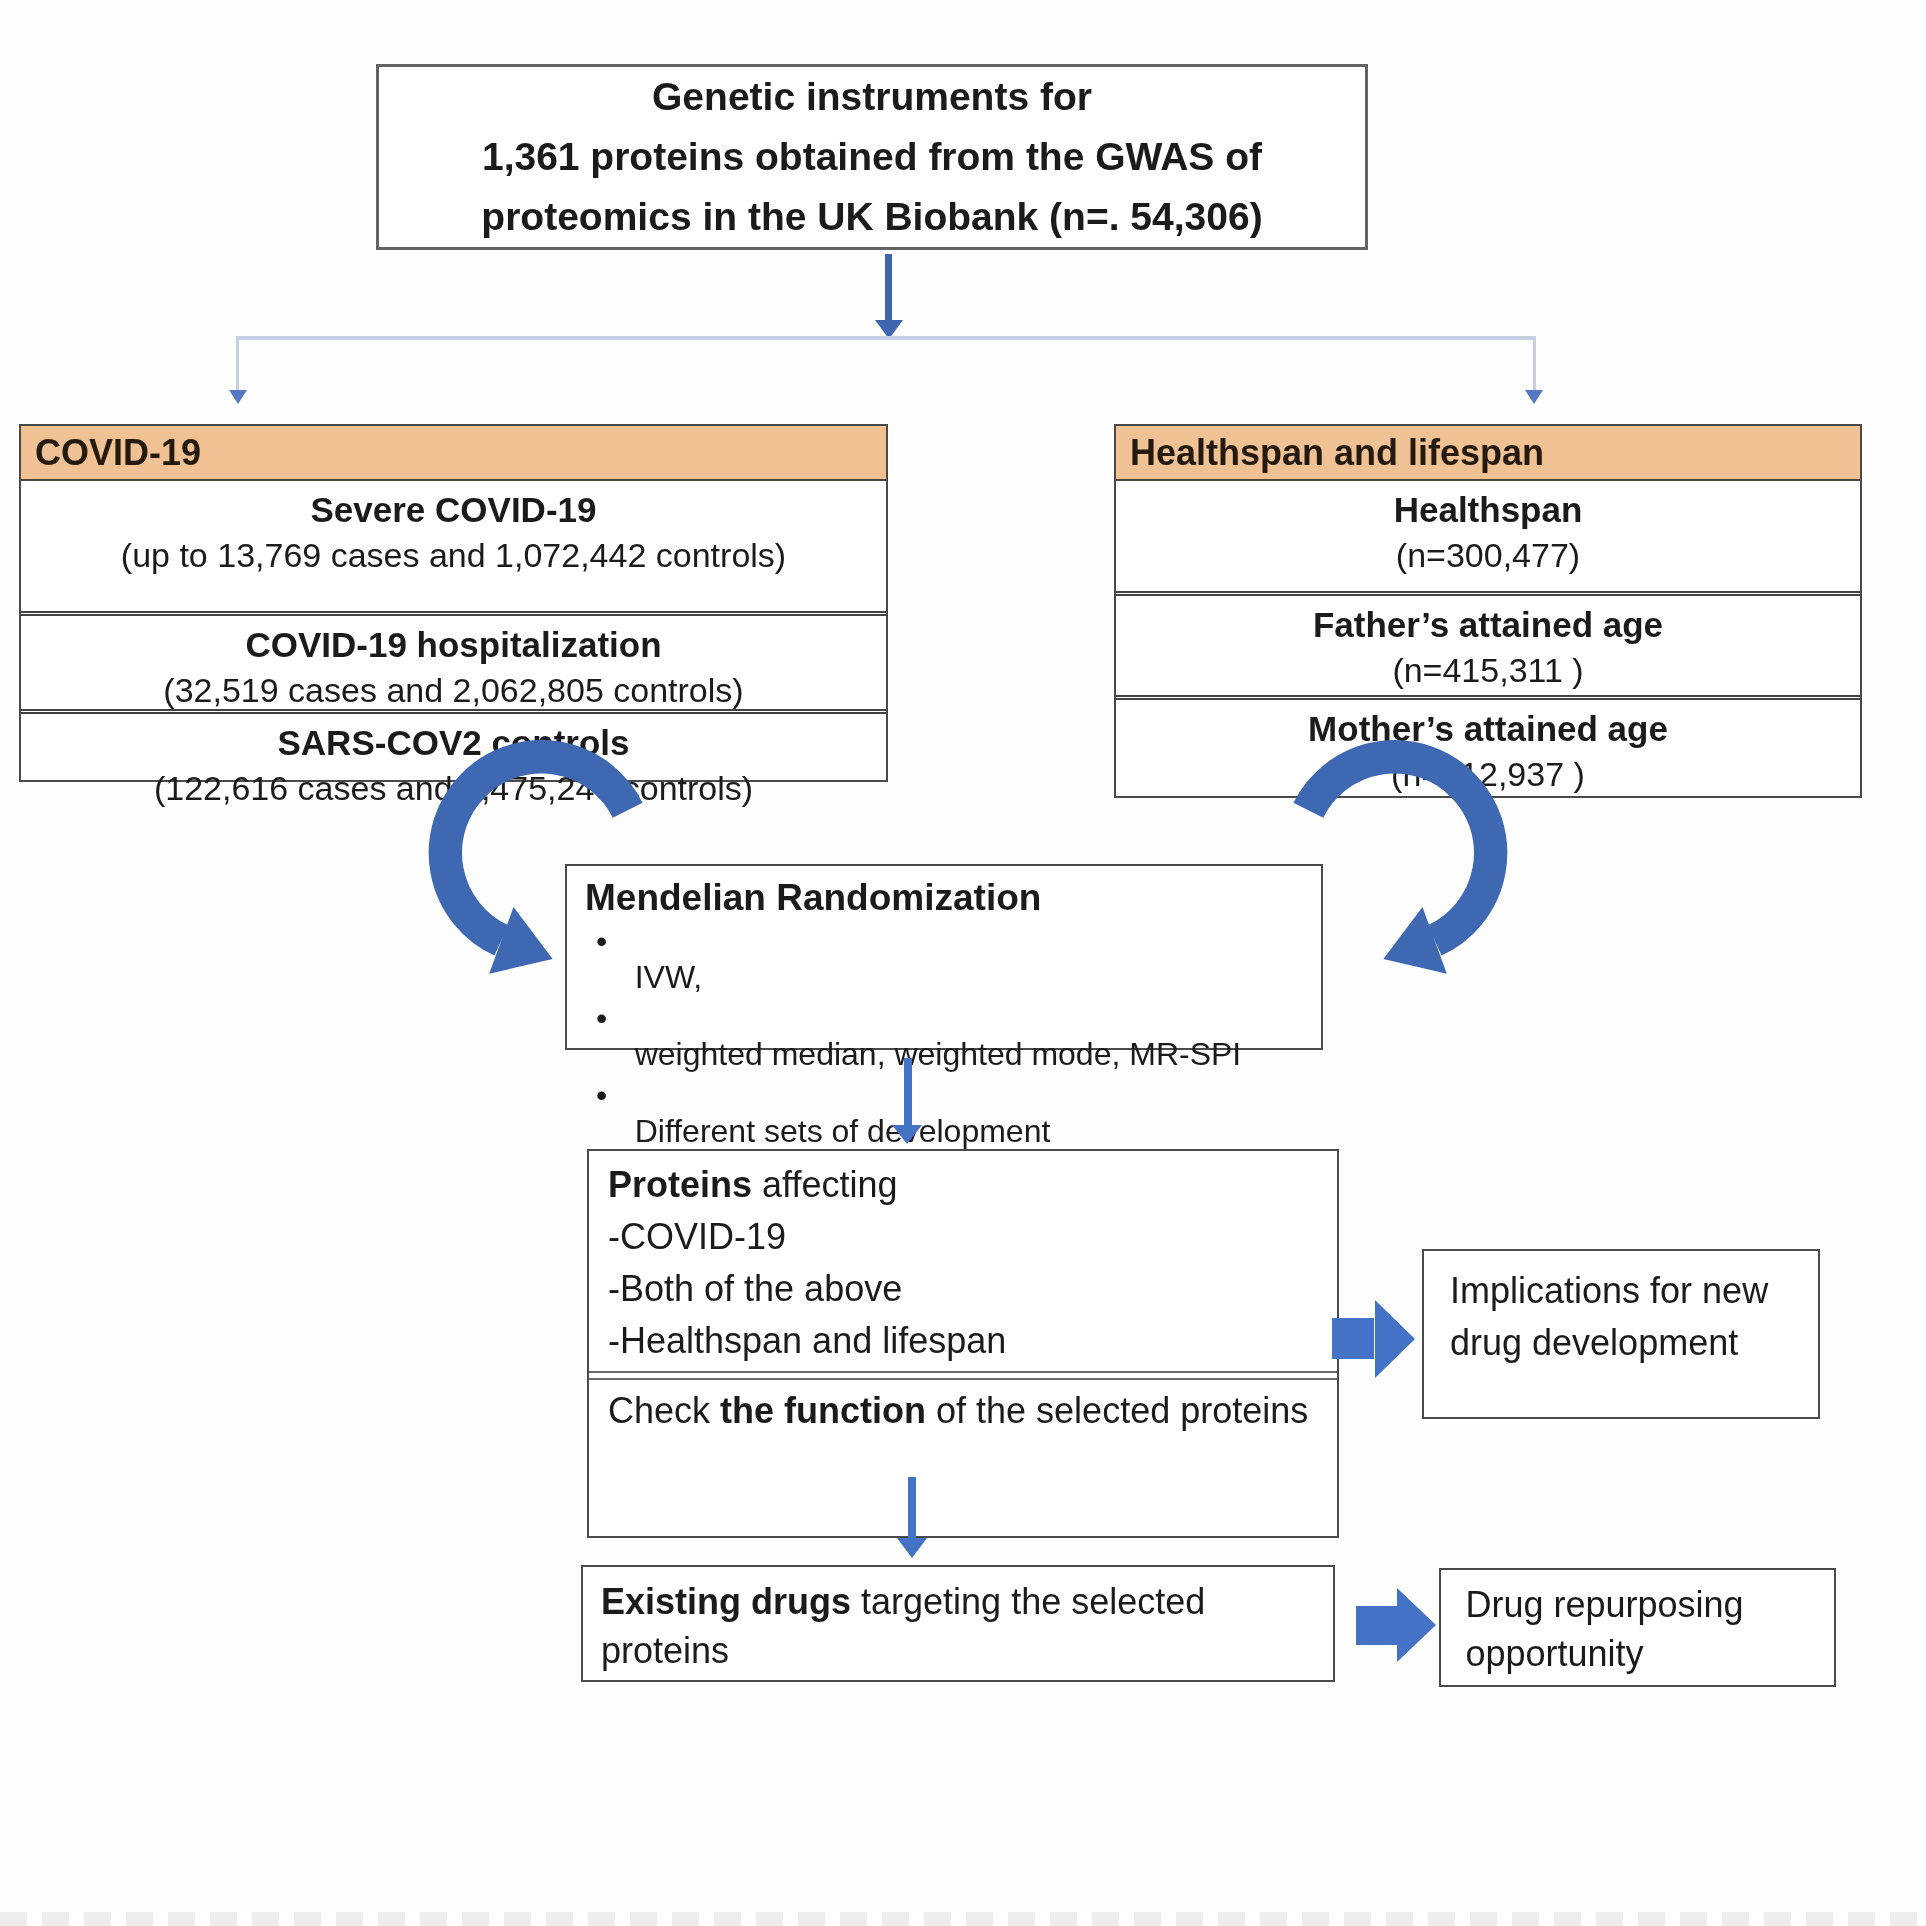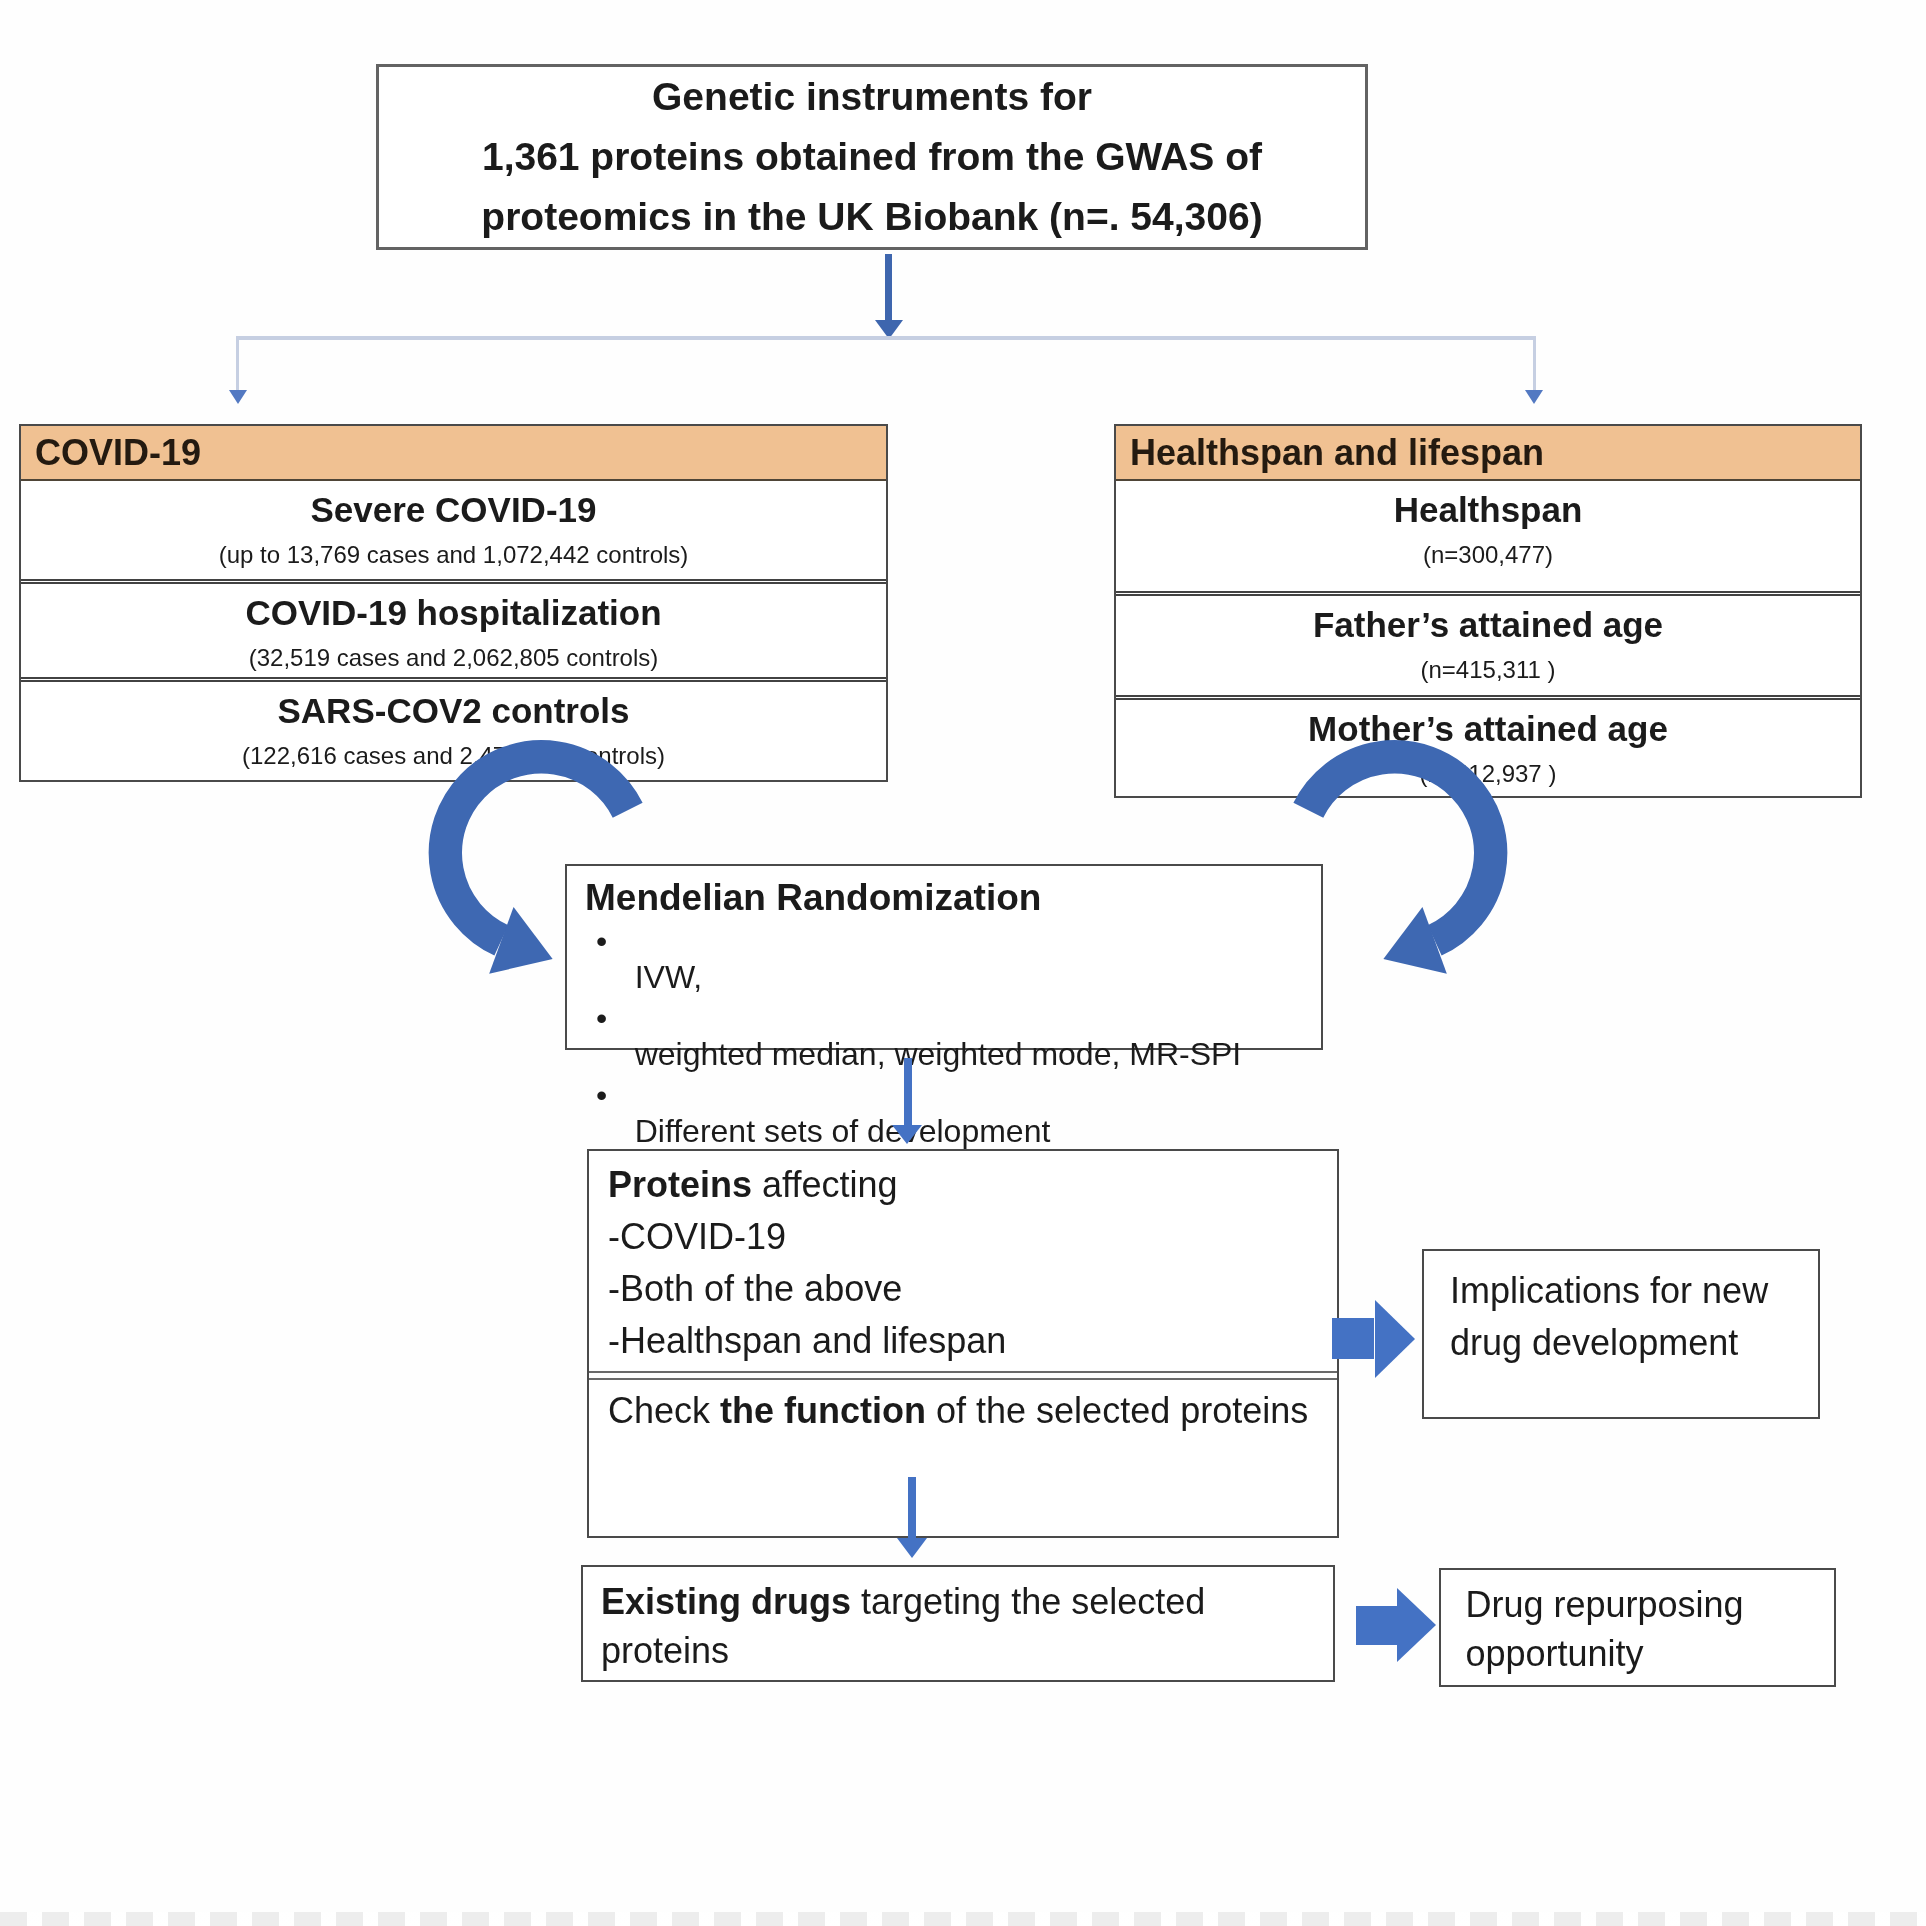--- a/index.html
+++ b/index.html
@@ -12,21 +12,21 @@
   .title-box div{font-size:39px;font-weight:bold;line-height:60px;}
   
   .vline{position:absolute;}
   .tri-down{position:absolute;width:0;height:0;}
   
   .hdr{background:#F0C192;border-bottom:2.6px solid #4f4537;font-size:36px;font-weight:bold;
        color:#241a10;line-height:54px;padding-left:14px;box-sizing:border-box;height:55px;}
   .row{box-sizing:border-box;padding-top:5.1px;}
   .row + .row{border-top:5.8px double #424242;}
   .row .t{font-size:35px;font-weight:bold;line-height:48px;}
-  .row .s{font-size:24px;line-height:42px;}
+  .row .s{font-size:34px;line-height:42px;}
   
   .mr-box{left:565px;top:864px;width:758px;height:186px;padding:9px 18px;box-sizing:border-box;}
   .mr-title{font-size:37px;font-weight:bold;line-height:46px;}
   .bullet-row{display:flex;font-size:32px;line-height:41px;}
   .bullet-row .bm{width:33px;text-align:center;flex:0 0 33px;}
   .bullet-row .bt{padding-left:16.7px;margin-top:36px;}
   
   .proteins-box{left:575px;top:1149px;width:752px;height:389px;margin-left:12px;}
   .p-upper{padding:7.7px 15.4px 0 19px;font-size:36px;line-height:52px;}
   .p-divider{margin-top:3.9px;height:5.1px;border-top:2.6px solid #6a6a6a;border-bottom:2.6px solid #6a6a6a;}
@@ -63,21 +63,21 @@
   <div class="vline" style="left:1533px;top:336px;width:3.2px;height:56px;background:#C6CFE2;"></div>
   <div class="tri-down" style="left:229px;top:390px;border-left:9.6px solid transparent;border-right:9.6px solid transparent;border-top:14px solid #5379C2;"></div>
   <div class="tri-down" style="left:1525px;top:390px;border-left:9.6px solid transparent;border-right:9.6px solid transparent;border-top:14px solid #5379C2;"></div>
 
   <div class="box" style="left:19px;top:424px;width:869px;height:358px;">
     <div class="hdr">COVID-19</div>
     <div class="row center" style="height:98px;">
       <div class="t">Severe COVID-19</div>
       <div class="s">(up to 13,769 cases and 1,072,442 controls)</div>
     </div>
-    <div class="row center" style="height:98px;">
+    <div class="row center" style="height:98px;margin-top:32px;">
       <div class="t">COVID-19 hospitalization</div>
       <div class="s">(32,519 cases and 2,062,805 controls)</div>
     </div>
     <div class="row center" style="height:98px;">
       <div class="t">SARS-COV2 controls</div>
       <div class="s">(122,616 cases and 2,475,240 controls)</div>
     </div>
   </div>
 
   <div class="box" style="left:1114px;top:424px;width:748px;height:374px;">

